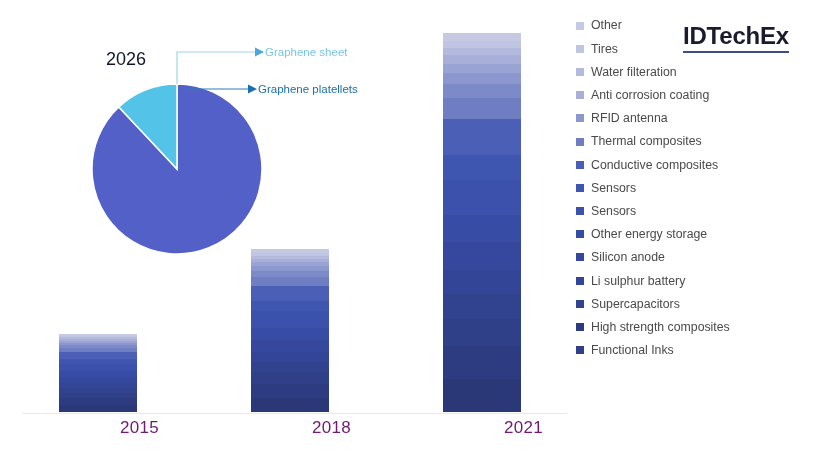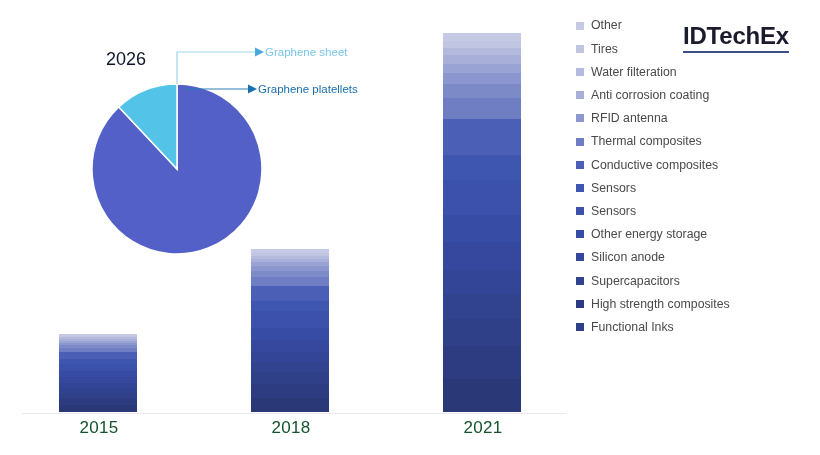--- a/index.html
+++ b/index.html
@@ -26,23 +26,23 @@
     box-sizing:border-box;
     display:flex;flex-direction:column;
     overflow:hidden;
   }
   .seg{width:100%;}
 
   
   .cat-label{
     position:absolute;
     width:120px;
-    text-align:center;
+    text-align:right;
     font-size:17px;
-    color:#14532d;
+    color:#701a75;
     letter-spacing:.3px;
   }
 
   
   .pie-wrap{position:absolute;left:91px;top:83px;width:170px;height:170px;}
   .pie-svg{display:block;}
 
   .pie-year{
     position:absolute;left:106px;top:49px;
     font-size:18px;color:#0f172a;
@@ -223,20 +223,24 @@
       </div>
       <div class="legend-row">
         <span class="legend-swatch" style="background: rgb(55, 76, 164);"></span>
         <span class="legend-text">Other energy storage</span>
       </div>
       <div class="legend-row">
         <span class="legend-swatch" style="background: rgb(53, 72, 157);"></span>
         <span class="legend-text">Silicon anode</span>
       </div>
       <div class="legend-row">
+        <span class="legend-swatch" style="background: rgb(51, 69, 150);"></span>
+        <span class="legend-text">Li sulphur battery</span>
+      </div>
+      <div class="legend-row">
         <span class="legend-swatch" style="background: rgb(49, 66, 143);"></span>
         <span class="legend-text">Supercapacitors</span>
       </div>
       <div class="legend-row">
         <span class="legend-swatch" style="background: rgb(45, 60, 128);"></span>
         <span class="legend-text">High strength composites</span>
       </div>
       <div class="legend-row">
         <span class="legend-swatch" style="background: rgb(47, 63, 136);"></span>
         <span class="legend-text">Functional Inks</span>

